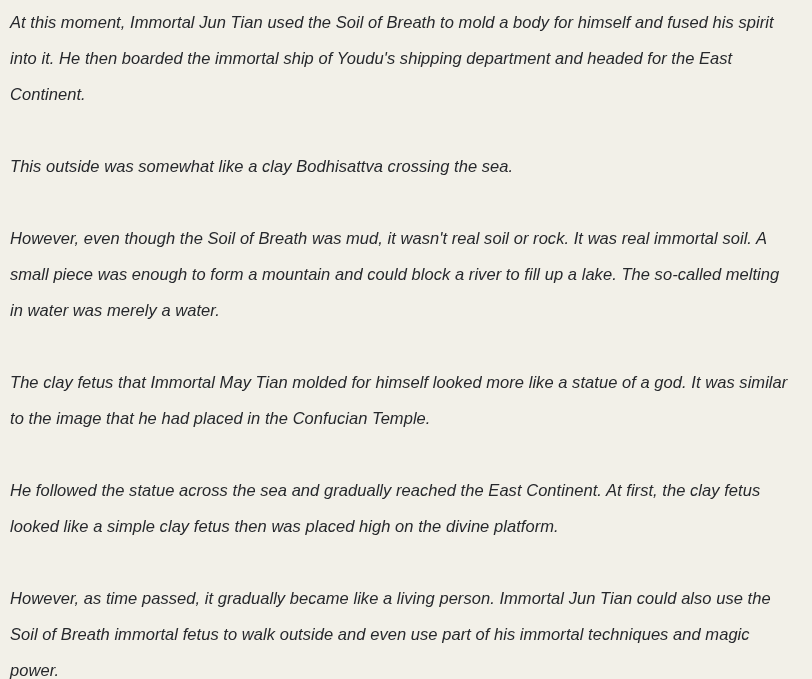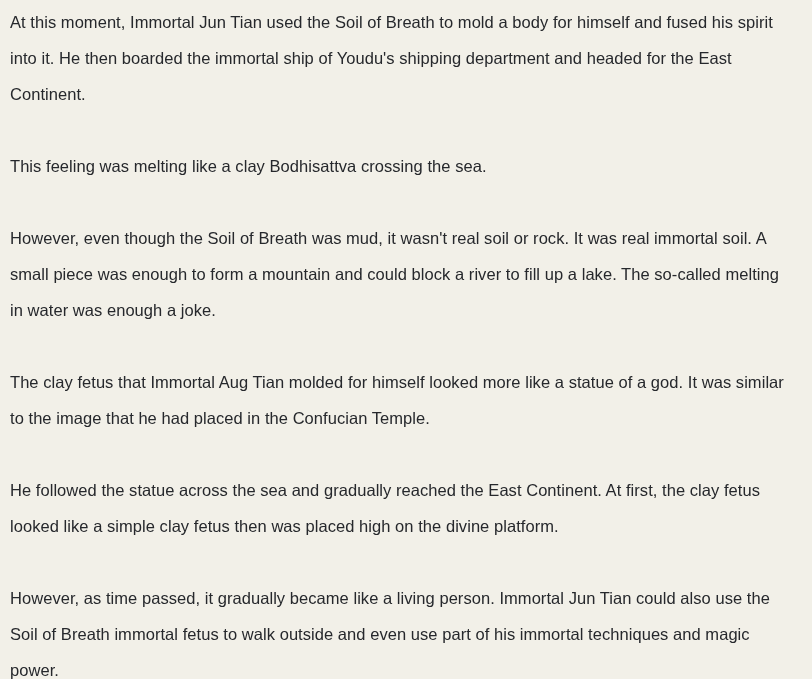--- a/index.html
+++ b/index.html
@@ -19,28 +19,29 @@
     width: 812px;
     padding: 4px 16px 0 10px;
   }
   .para {
     font-size: 16.5px;
     line-height: 36px;
     margin: 0 0 36px 0;
     letter-spacing: 0.05px;
     text-align: left;
     color: #26282c;
+    font-style: italic;
   }
   .para:last-child {
     margin-bottom: 0;
   }
 </style>
 </head>
 <body>
 
 <div class="reader">
   <p class="para">At this moment, Immortal Jun Tian used the Soil of Breath to mold a body for himself and fused his spirit into it. He then boarded the immortal ship of Youdu's shipping department and headed for the East Continent.</p>
-  <p class="para">This feeling was melting like a clay Bodhisattva crossing the sea.</p>
-  <p class="para">However, even though the Soil of Breath was mud, it wasn't real soil or rock. It was real immortal soil. A small piece was enough to form a mountain and could block a river to fill up a lake. The so-called melting in water was enough a joke.</p>
-  <p class="para">The clay fetus that Immortal Aug Tian molded for himself looked more like a statue of a god. It was similar to the image that he had placed in the Confucian Temple.</p>
+  <p class="para">This outside was somewhat like a clay Bodhisattva crossing the sea.</p>
+  <p class="para">However, even though the Soil of Breath was mud, it wasn't real soil or rock. It was real immortal soil. A small piece was enough to form a mountain and could block a river to fill up a lake. The so-called melting in water was merely a water.</p>
+  <p class="para">The clay fetus that Immortal May Tian molded for himself looked more like a statue of a god. It was similar to the image that he had placed in the Confucian Temple.</p>
   <p class="para">He followed the statue across the sea and gradually reached the East Continent. At first, the clay fetus looked like a simple clay fetus then was placed high on the divine platform.</p>
   <p class="para">However, as time passed, it gradually became like a living person. Immortal Jun Tian could also use the Soil of Breath immortal fetus to walk outside and even use part of his immortal techniques and magic power.</p>
 </div>
 
 </body></html>

